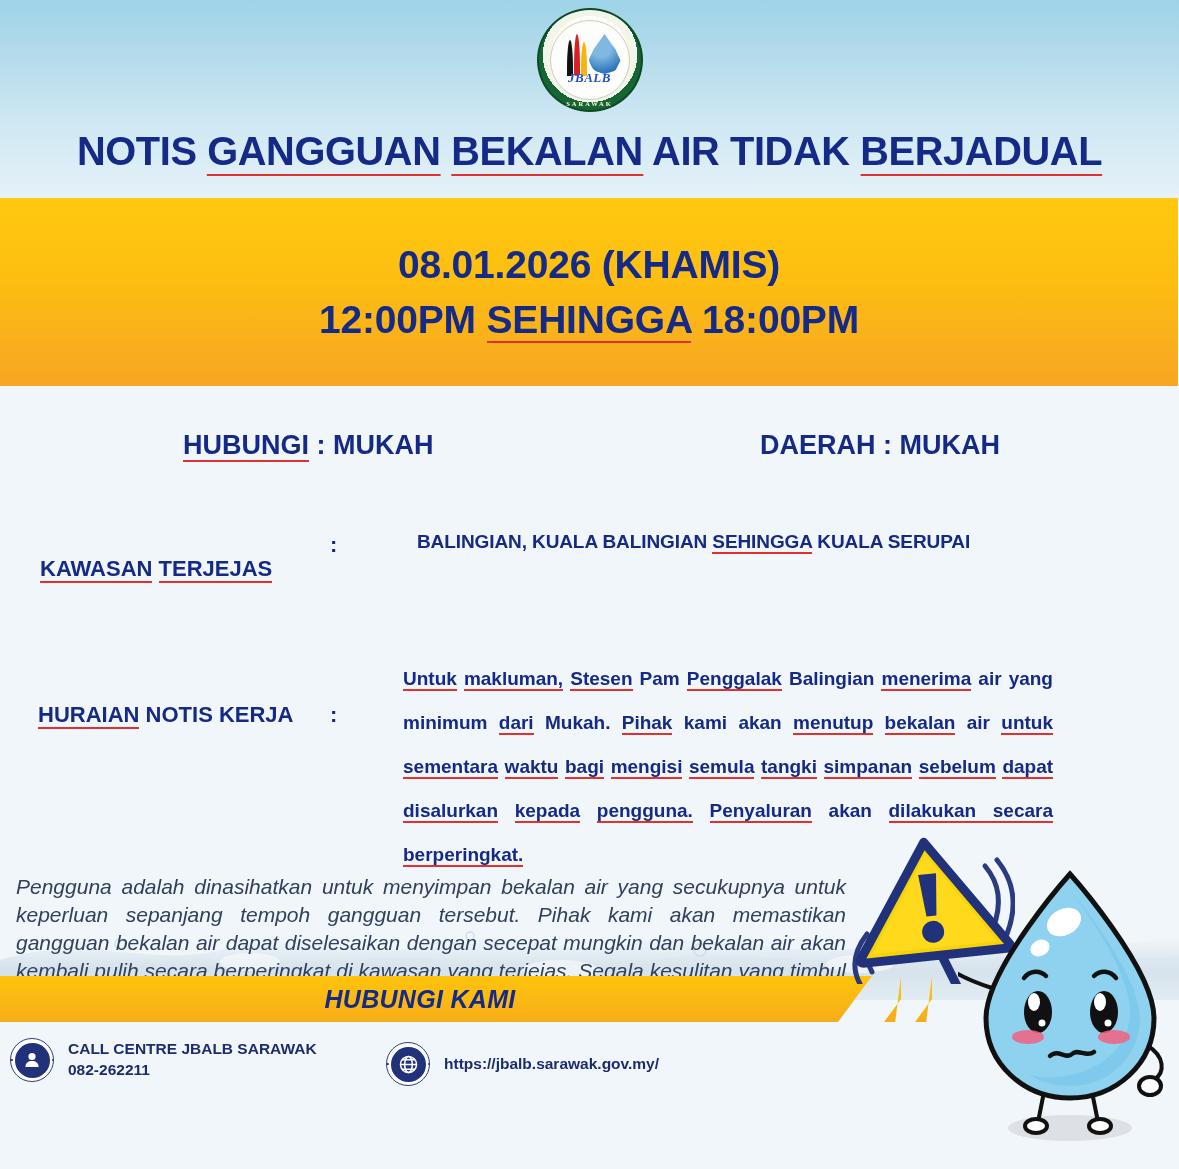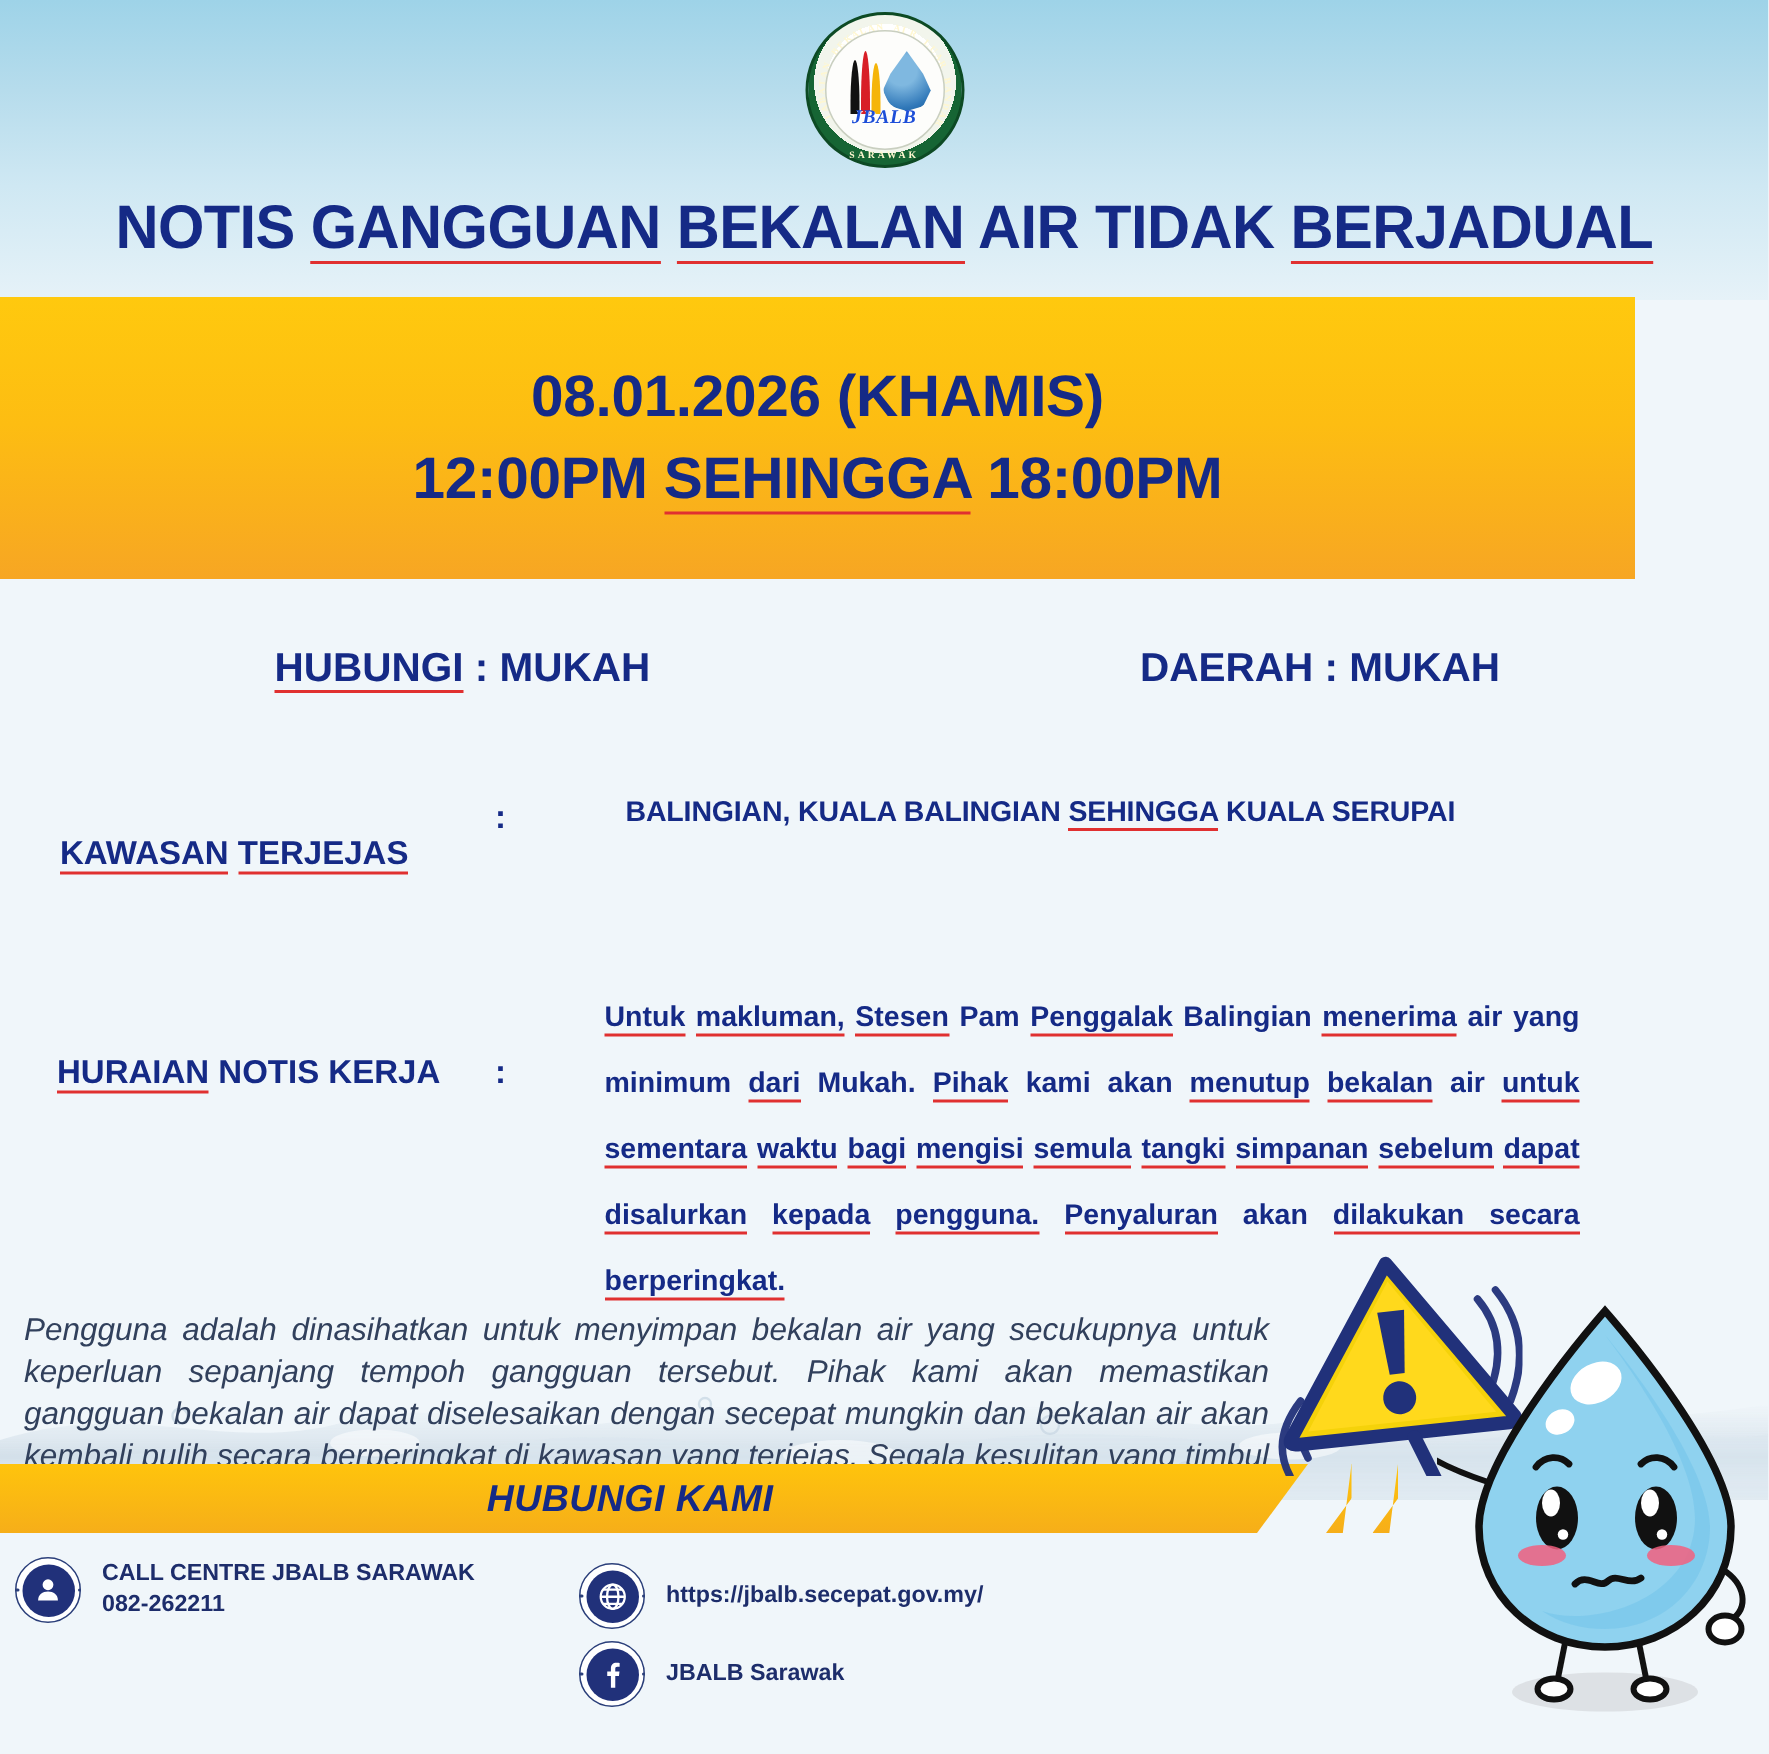--- a/index.html
+++ b/index.html
@@ -67,21 +67,21 @@
     font-size:41px; font-weight:700; color:#152a86;
     letter-spacing:-0.4px; white-space:nowrap;
     transform:scaleX(0.97); transform-origin:center;
   }
   .sq { background-image:linear-gradient(#e03030,#e03030);
         background-repeat:repeat-x; background-size:4px 2px;
         background-position:0 100%; padding-bottom:2px; }
 
   
   .banner {
-    position:absolute; left:0; top:198px; width:1090px; height:188px;
+    position:absolute; left:0; top:198px; width:1178px; height:188px;
     background:linear-gradient(180deg,#ffc90e 0%,#fdbd12 45%,#f7a623 100%);
     display:flex; flex-direction:column; align-items:center; justify-content:center;
   }
   .banner-line { font-size:39px; font-weight:700; color:#152a86; letter-spacing:-0.2px; line-height:1.42; }
 
   
   .body-area { position:absolute; left:0; top:386px; width:1179px; height:586px; background:#f0f6fa; }
   .bahagian { position:absolute; left:183px; top:430px; font-size:27px; font-weight:700; color:#152a86; }
   .daerah   { position:absolute; left:760px; top:430px; font-size:27px; font-weight:700; color:#152a86; }
 
@@ -373,30 +373,20 @@
         <div class="c-dot">
           <svg width="21" height="21" viewBox="0 0 22 22" fill="none" stroke="#fff" stroke-width="1.6">
             <circle cx="11" cy="11" r="8.4"></circle>
             <ellipse cx="11" cy="11" rx="4" ry="8.4"></ellipse>
             <line x1="2.6" y1="11" x2="19.4" y2="11"></line>
             <line x1="4" y1="6" x2="18" y2="6"></line>
             <line x1="4" y1="16" x2="18" y2="16"></line>
           </svg>
         </div>
       </div>
-      <div class="c-txt">https://jbalb.secepat.gov.my/</div>
+      <div class="c-txt">https://jbalb.sarawak.gov.my/</div>
     </div>
 
 
-    <div class="c-item item-fb">
-      <div class="c-icon">
-        <div class="c-dot">
-          <svg width="20" height="20" viewBox="0 0 22 22" fill="#fff">
-            <path d="M13.4,21 L13.4,12.4 L16.1,12.4 L16.5,9.2 L13.4,9.2 L13.4,7.2 C13.4,6.3 13.7,5.7 15,5.7 L16.6,5.7 L16.6,2.9 C16.3,2.85 15.3,2.75 14.2,2.75 C11.8,2.75 10.2,4.2 10.2,6.9 L10.2,9.2 L7.5,9.2 L7.5,12.4 L10.2,12.4 L10.2,21 Z"></path>
-          </svg>
-        </div>
-      </div>
-      <div class="c-txt">JBALB Sarawak</div>
-    </div>
 
   </div>
 
 </div>
 
 </body></html>

